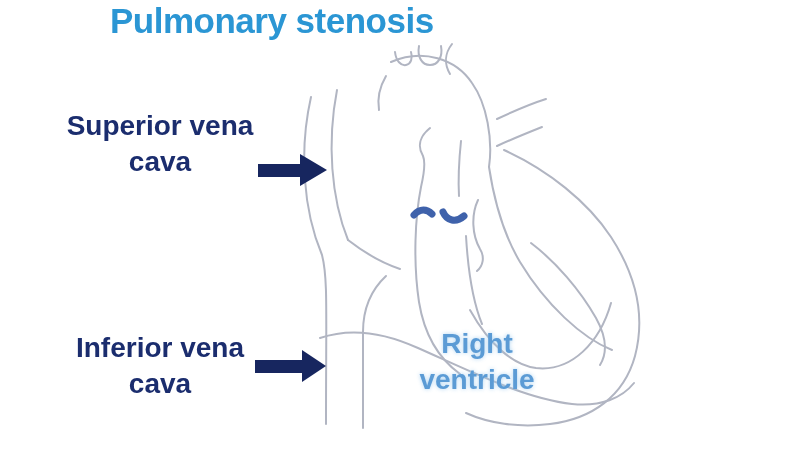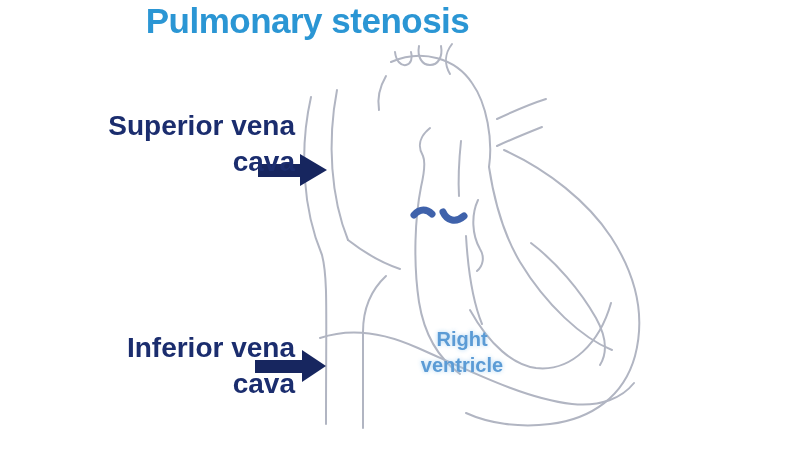--- a/index.html
+++ b/index.html
@@ -29,43 +29,43 @@
   .valve path{
     fill:none;
     stroke:var(--valve-highlight);
     stroke-width:7;
     stroke-linecap:round;
   }
   .arrow{fill:var(--arrow-navy);}
   .page-title{
     position:absolute;
     left:110px; top:1px; width:395px;
-    text-align:center;
+    text-align:left;
     font-size:35px;
     font-weight:bold;
     letter-spacing:-0.5px;
     color:var(--title);
   }
   .side-label{
     position:absolute;
     width:270px;
-    text-align:right;
+    text-align:center;
     font-size:28px;
     font-weight:bold;
     line-height:1.28;
     color:var(--label-navy);
     white-space:pre-line;
   }
   .label-svc{left:25px; top:108px;}
   .label-ivc{left:25px; top:330px;}
   .label-rv{
     position:absolute;
-    left:352px; top:326px; width:220px;
+    left:367px; top:326px; width:220px;
     text-align:center;
-    font-size:20px;
+    font-size:28px;
     font-weight:bold;
     line-height:1.3;
     color:var(--right-ventricle-blue);
     text-shadow:0 0 4px rgba(160,205,240,0.85);
     white-space:pre-line;
   }
 </style>
 </head>
 <body>
 

